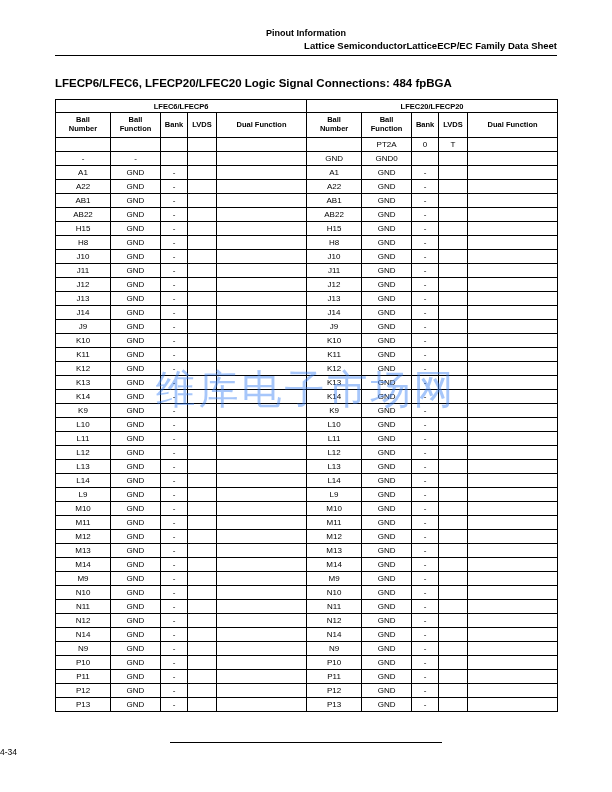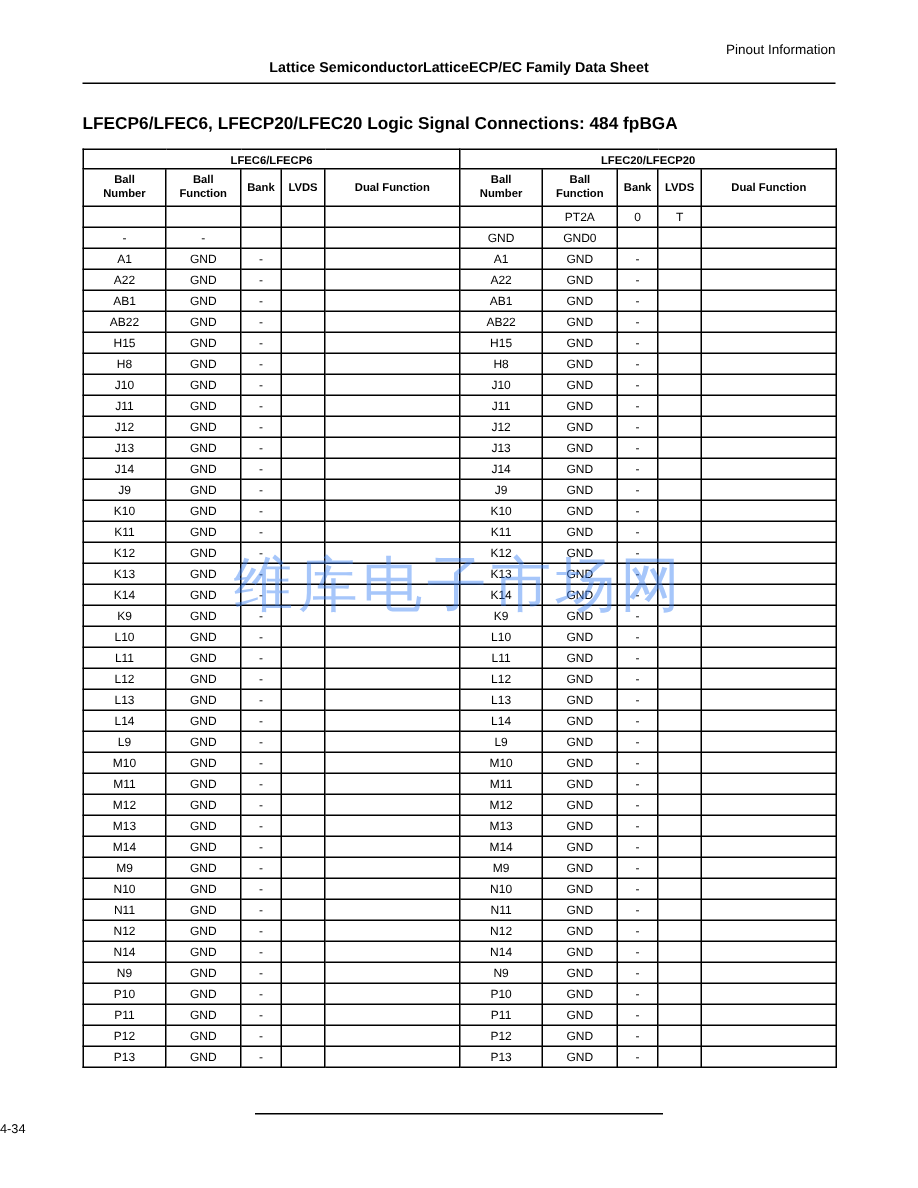--- a/index.html
+++ b/index.html
@@ -7,22 +7,22 @@
     position:relative;
     width:612px;height:792px;
     margin:0 auto;
     background:#ffffff;
     color:#000;
     font-family:"Liberation Sans",sans-serif;
     overflow:hidden;
   }
   
   .header{position:absolute;top:28px;left:55px;right:55px;}
-  .header-top{text-align:right;font-size:9px;font-weight:normal;line-height:1.3;}
-  .header-bottom{display:flex;justify-content:center;align-items:flex-end;font-size:9.5px;font-weight:bold;line-height:1.3;}
+  .header-top{text-align:center;font-size:9px;font-weight:bold;line-height:1.3;}
+  .header-bottom{display:flex;justify-content:flex-end;align-items:flex-end;font-size:9.5px;font-weight:bold;line-height:1.3;}
   .header-rule{border-top:1.8px solid #000;margin-top:3px;}
   
   .title{position:absolute;top:77px;left:55px;right:55px;font-size:11.5px;font-weight:bold;}
   
   .table-wrap{position:absolute;top:99px;left:55px;}
   table.pinout{border-collapse:collapse;table-layout:fixed;width:502px;}
   table.pinout th,table.pinout td{
     border:1px solid #000;
     padding:0 2px;
     overflow:hidden;

